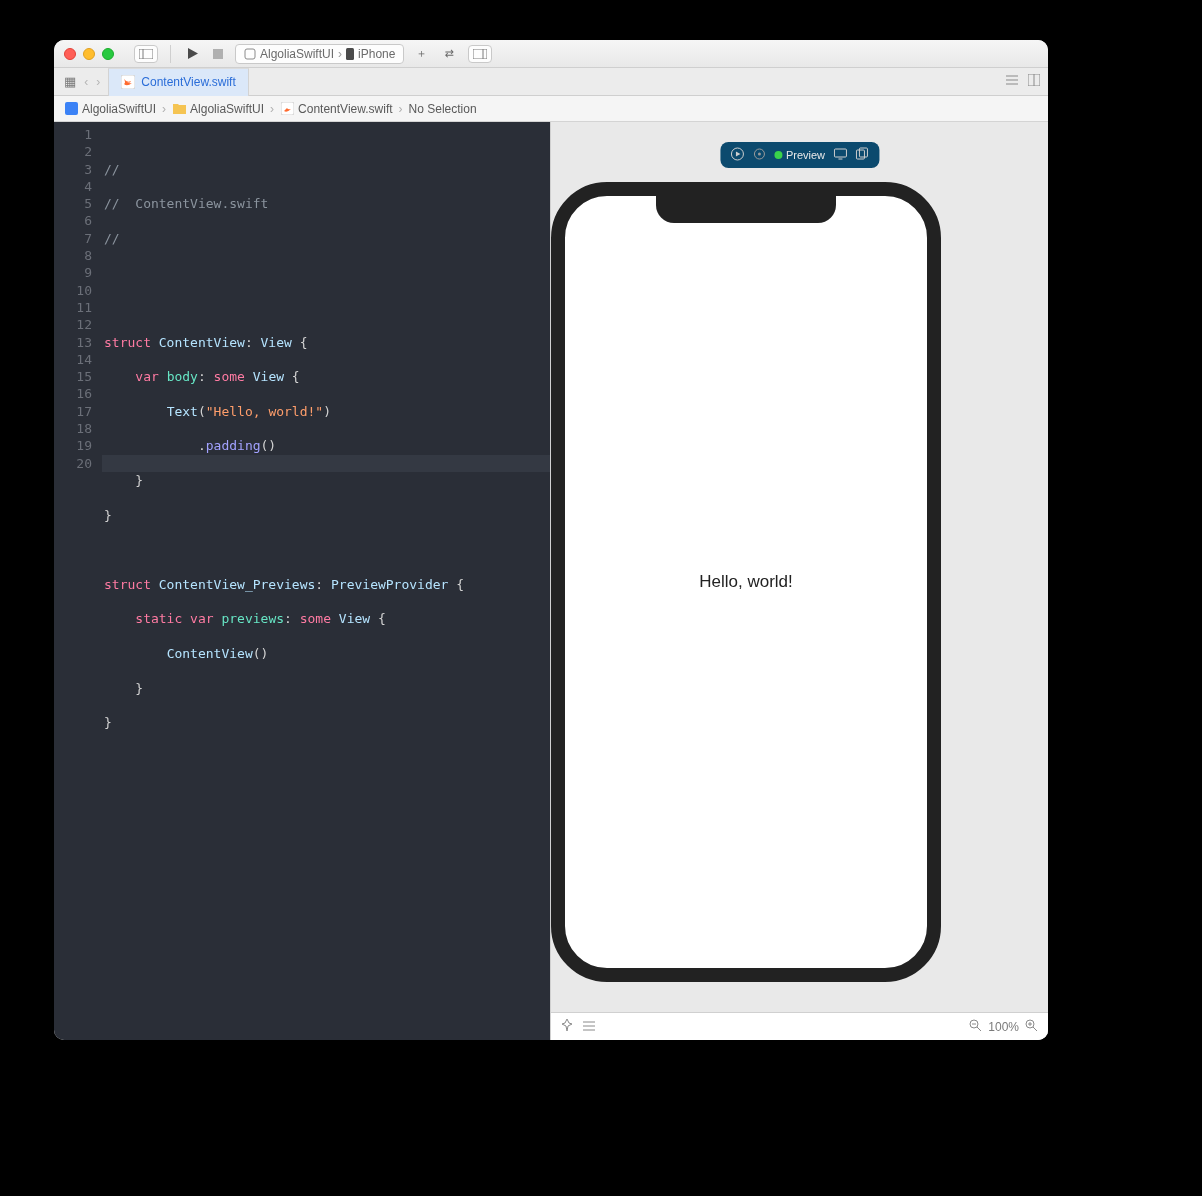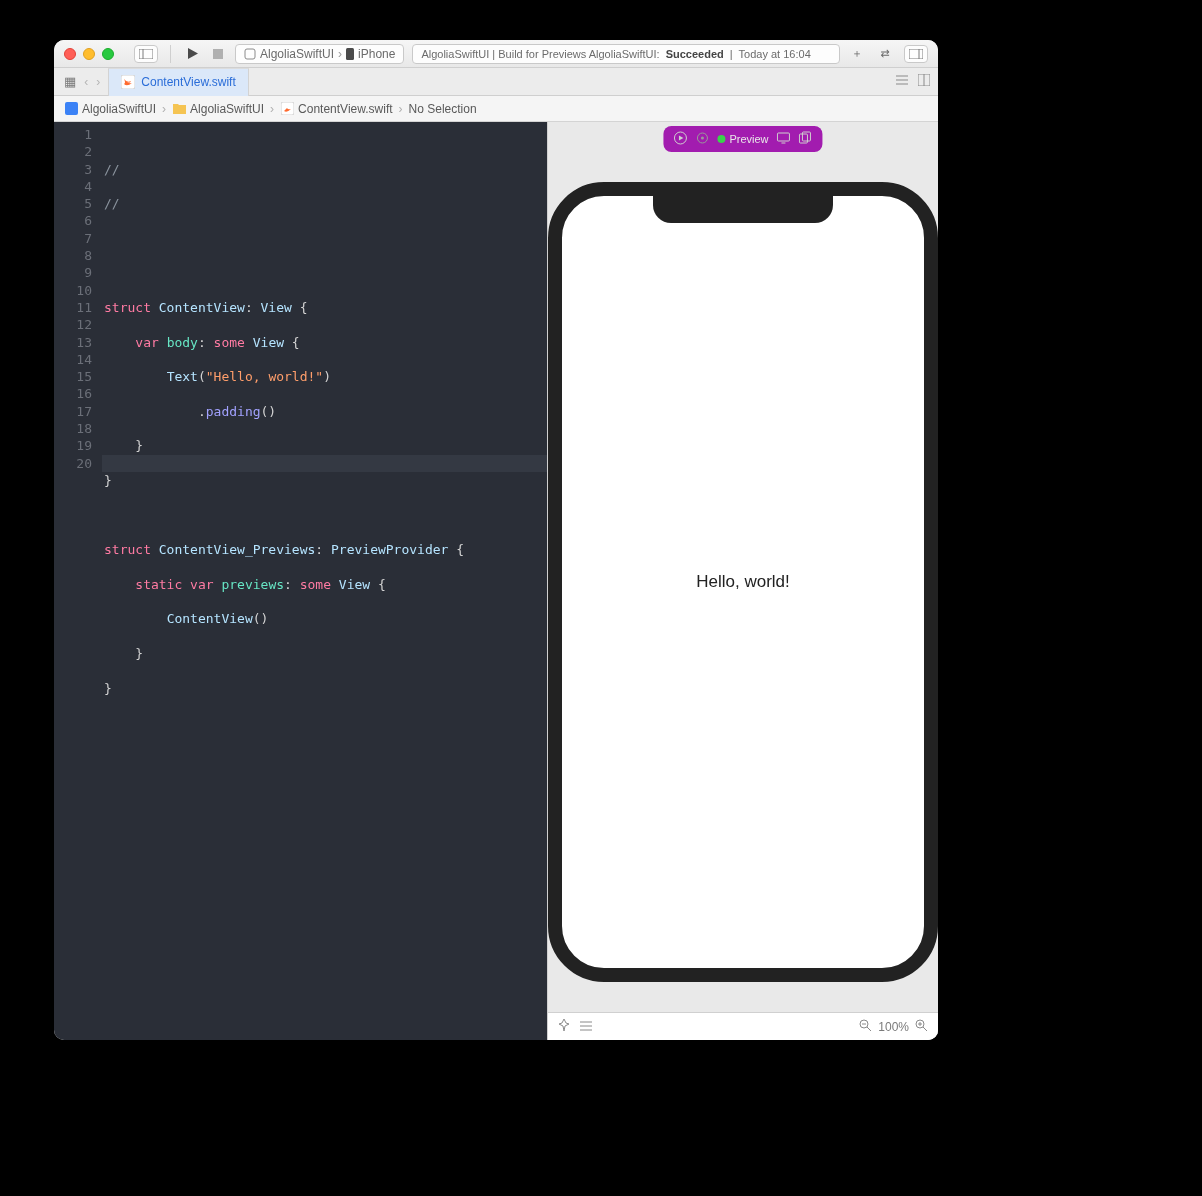--- a/index.html
+++ b/index.html
@@ -4,21 +4,21 @@
 <style>
   * { box-sizing: border-box; margin: 0; padding: 0; }
   body {
     background: #000;
     font-family: -apple-system, "Helvetica Neue", Arial, sans-serif;
     width: 1202px;
     height: 1196px;
     padding: 40px 54px 120px 54px;
   }
   .window {
-    width: 884px;
+    width: 994px;
     height: 1000px;
     background: #ececec;
     border-radius: 10px;
     overflow: hidden;
     box-shadow: 0 20px 60px rgba(0,0,0,0.5);
     display: flex;
     flex-direction: column;
   }
 
   
@@ -73,21 +73,21 @@
   .kw{color:#ff7ba3;}
   .ty{color:#b5e4ff;}
   .attr{color:#67e6c5;margin-top:16px;}
   .str{color:#ff9e6b;}
   .pn{color:#d4d4d4;}
   .fn{color:#a2a2ff;}
 
   
   .preview{flex:1;background:#e9e9e9;display:flex;flex-direction:column;position:relative;border-left:1px solid #d0d0d0;}
   .preview-canvas{flex:1;display:flex;align-items:center;overflow:hidden;}
-  .pill{position:absolute;top:4px;left:50%;transform:translateX(-50%);background:#a21caf;border-radius:8px;height:26px;display:flex;align-items:center;gap:8px;padding:0 10px;font-size:11px;color:#e9e9e9;z-index:5;}
+  .pill{position:absolute;top:20px;left:50%;transform:translateX(-50%);background:#0c4a6e;border-radius:8px;height:26px;display:flex;align-items:center;gap:8px;padding:0 10px;font-size:11px;color:#e9e9e9;z-index:5;}
   .pill .seg{display:flex;align-items:center;gap:4px;}
   .pill .green-dot{width:8px;height:8px;border-radius:50%;background:#3ad24b;}
   .pill .pill-icon{color:#cfcfcf;}
   .phone{width:390px;height:800px;background:#fff;border:14px solid #222;border-radius:56px;position:relative;display:flex;align-items:center;justify-content:center;margin-top:30px;}
   .notch{position:absolute;top:-1px;left:50%;transform:translateX(-50%);width:180px;height:28px;background:#222;border-radius:0 0 18px 18px;}
   .phone-text{font-size:17px;color:#222;}
   .preview-footer{height:28px;border-top:1px solid #d0d0d0;background:#ffffff;display:flex;align-items:center;padding:0 10px;font-size:12px;color:#7a7a7a;gap:10px;}
   .preview-footer .spacer{flex:1;}
   .zoom{display:flex;align-items:center;gap:6px;}
 </style>
@@ -122,26 +122,20 @@
     <div class="scheme">
       <svg width="12" height="12">
           <rect x="1" y="1" width="10" height="10" rx="2" fill="none" stroke="#8a8a8a"></rect>
         </svg>
       <span>AlgoliaSwiftUI</span>
       <span class="chev">›</span>
       <svg width="8" height="12">
           <rect x="0" y="0" width="8" height="12" rx="1.5" fill="#4a4a4a"></rect>
         </svg>
       <span>iPhone</span>
-    </div>
-    <div class="status">
-      <span>AlgoliaSwiftUI | Build for Previews AlgoliaSwiftUI:</span>
-      <b style="color:#444;font-weight:600;">Succeeded</b>
-      <span>|</span>
-      <span>Today at 16:04</span>
     </div>
     <div class="right-btns">
       <div class="tbtn flat">
           <span>＋</span>
         </div>
       <div class="tbtn flat">
           <span>⇄</span>
         </div>
       <div class="tbtn">
         <svg width="14" height="10">
@@ -231,20 +225,21 @@
         <div>15</div>
         <div>16</div>
         <div>17</div>
         <div>18</div>
         <div>19</div>
         <div>20</div>
       </div>
       <div class="code">
         <div class="hl"></div>
 <div><span class="cm">//</span></div>
+<div><span class="cm">//  </span><span class="cm">ContentView.swift</span></div>
 <div><span class="cm">//</span></div>
 <div> </div>
 <div> </div>
 <div><span class="kw">struct</span> <span class="ty">ContentView</span><span class="pn">: </span><span class="ty">View</span><span class="pn"> {</span></div>
 <div>    <span class="kw">var</span> <span class="attr">body</span><span class="pn">: </span><span class="kw">some</span> <span class="ty">View</span><span class="pn"> {</span></div>
 <div>        <span class="ty">Text</span><span class="pn">(</span><span class="str">"Hello, world!"</span><span class="pn">)</span></div>
 <div>            <span class="pn">.</span><span class="fn">padding</span><span class="pn">()</span></div>
 <div>    <span class="pn">}</span></div>
 <div><span class="pn">}</span></div>
 <div> </div>

